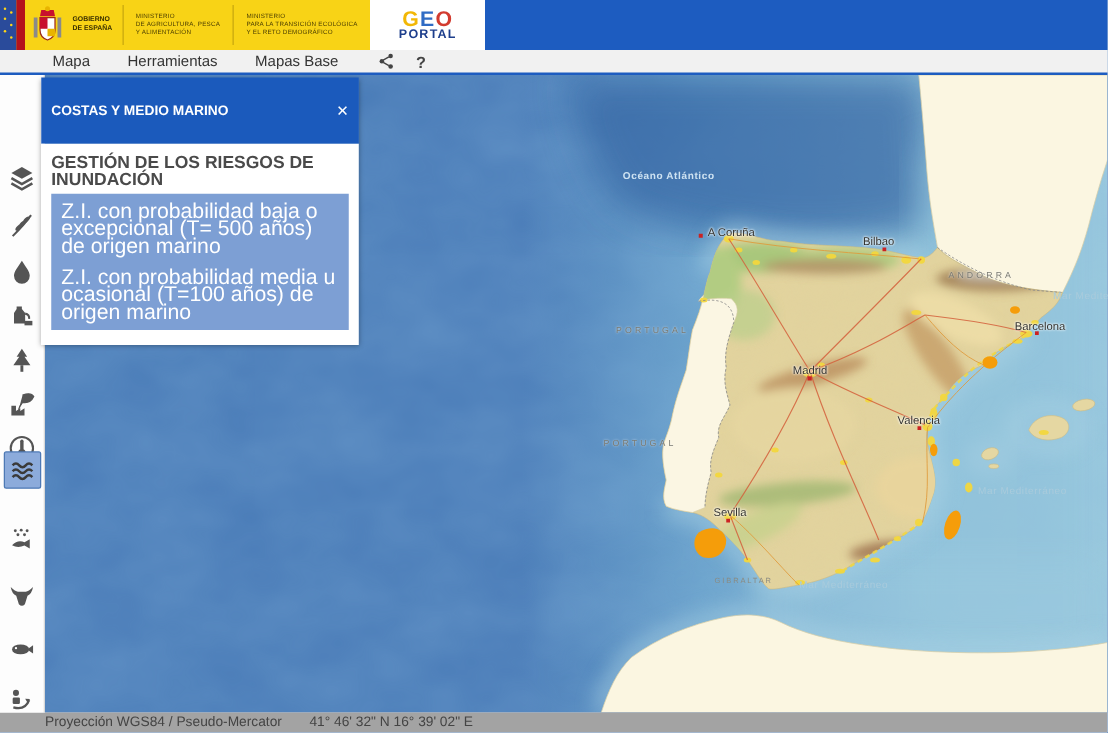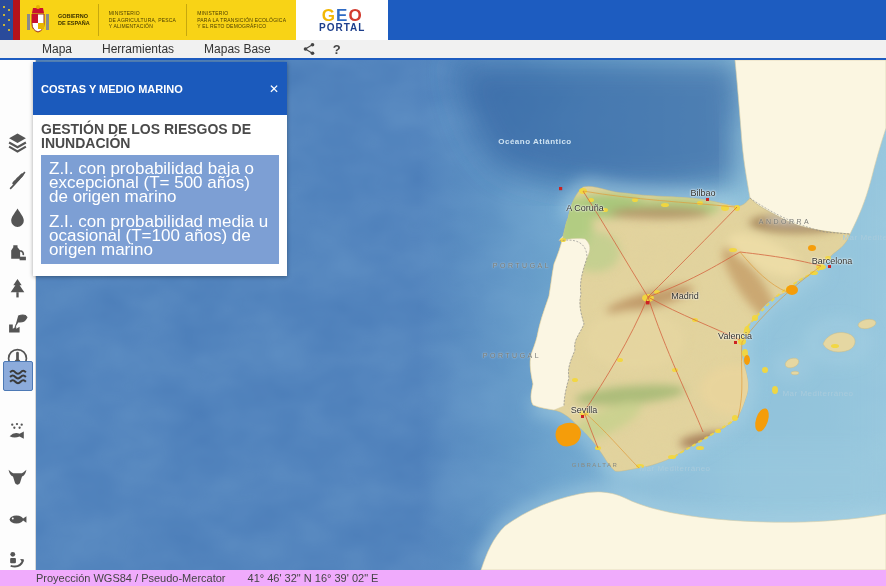--- a/index.html
+++ b/index.html
@@ -53,21 +53,21 @@
   .panel-header{background:#1b5abc;color:#fff;height:21px;display:flex;align-items:center;padding:16px 8px;}
   .panel-title{font-weight:bold;font-size:11px;flex:1;}
   .panel-close{cursor:pointer;font-weight:bold;font-size:12px;line-height:12px;}
   .panel-body{background:#fff;padding:7px 8px 12px 8px;}
   .panel-h1,.panel-h2{font-weight:bold;color:#4a4a4a;font-size:14px;line-height:14px;}
   .layerbox{background:#7d9fd4;margin-top:5px;padding:7px 8px;}
   .layeritem{color:#fff;font-weight:normal;font-size:17px;line-height:14px;cursor:pointer;}
   .layeritem + .layeritem{margin-top:11px;}
 
   
-  .statusbar{position:absolute;left:0;top:570px;width:886px;height:16px;background:#f0abfc;
+  .statusbar{position:absolute;left:0;top:570px;width:886px;height:16px;background:#a3a3a3;
              display:flex;align-items:center;font-size:11px;color:#444;}
   .statusbar .proj{margin-left:36px;}
   .statusbar .coords{margin-left:22px;}
 </style>
 </head>
 <body>
 
 <div class="header">
   <div class="band-yellow">
     <div class="flagblock">
@@ -288,25 +288,25 @@
       <rect x="671" y="138" width="3" height="3"></rect>
       <rect x="611" y="241" width="3.4" height="3.4"></rect>
       <rect x="699" y="281" width="3" height="3"></rect>
       <rect x="793" y="205" width="3" height="3"></rect>
       <rect x="546" y="355" width="3" height="3"></rect>
     </g>
   </svg>
 
   <div id="map-labels">
       <div class="mlabel ocean" style="left: 500px; top: 81px;">Océano Atlántico</div>
-      <div class="mlabel city" style="left: 550px; top: 126px; margin-top: 22px;">A Coruña</div>
+      <div class="mlabel city" style="left: 550px; top: 126px;">A Coruña</div>
       <div class="mlabel city" style="left: 668px; top: 133px;">Bilbao</div>
       <div class="mlabel region" style="left: 750px; top: 161px;">ANDORRA</div>
       <div class="mlabel city" style="left: 797px; top: 201px;">Barcelona</div>
-      <div class="mlabel city" style="left: 650px; top: 236px;">Madrid</div>
+      <div class="mlabel city" style="left: 613px; top: 236px;">Madrid</div>
       <div class="mlabel city" style="left: 700px; top: 276px;">Valencia</div>
       <div class="mlabel city" style="left: 549px; top: 350px;">Sevilla</div>
       <div class="mlabel region" style="left: 487px; top: 205px;">PORTUGAL</div>
       <div class="mlabel region" style="left: 477px; top: 295px;">PORTUGAL</div>
       <div class="mlabel region-sm" style="left: 560px; top: 405px;">GIBRALTAR</div>
       <div class="mlabel sea" style="left: 640px; top: 408px;">Mar Mediterráneo</div>
       <div class="mlabel sea" style="left: 783px; top: 333px;">Mar Mediterráneo</div>
       <div class="mlabel sea" style="left: 843px; top: 177px;">Mar Mediterráneo</div>
     </div>
 </div>

